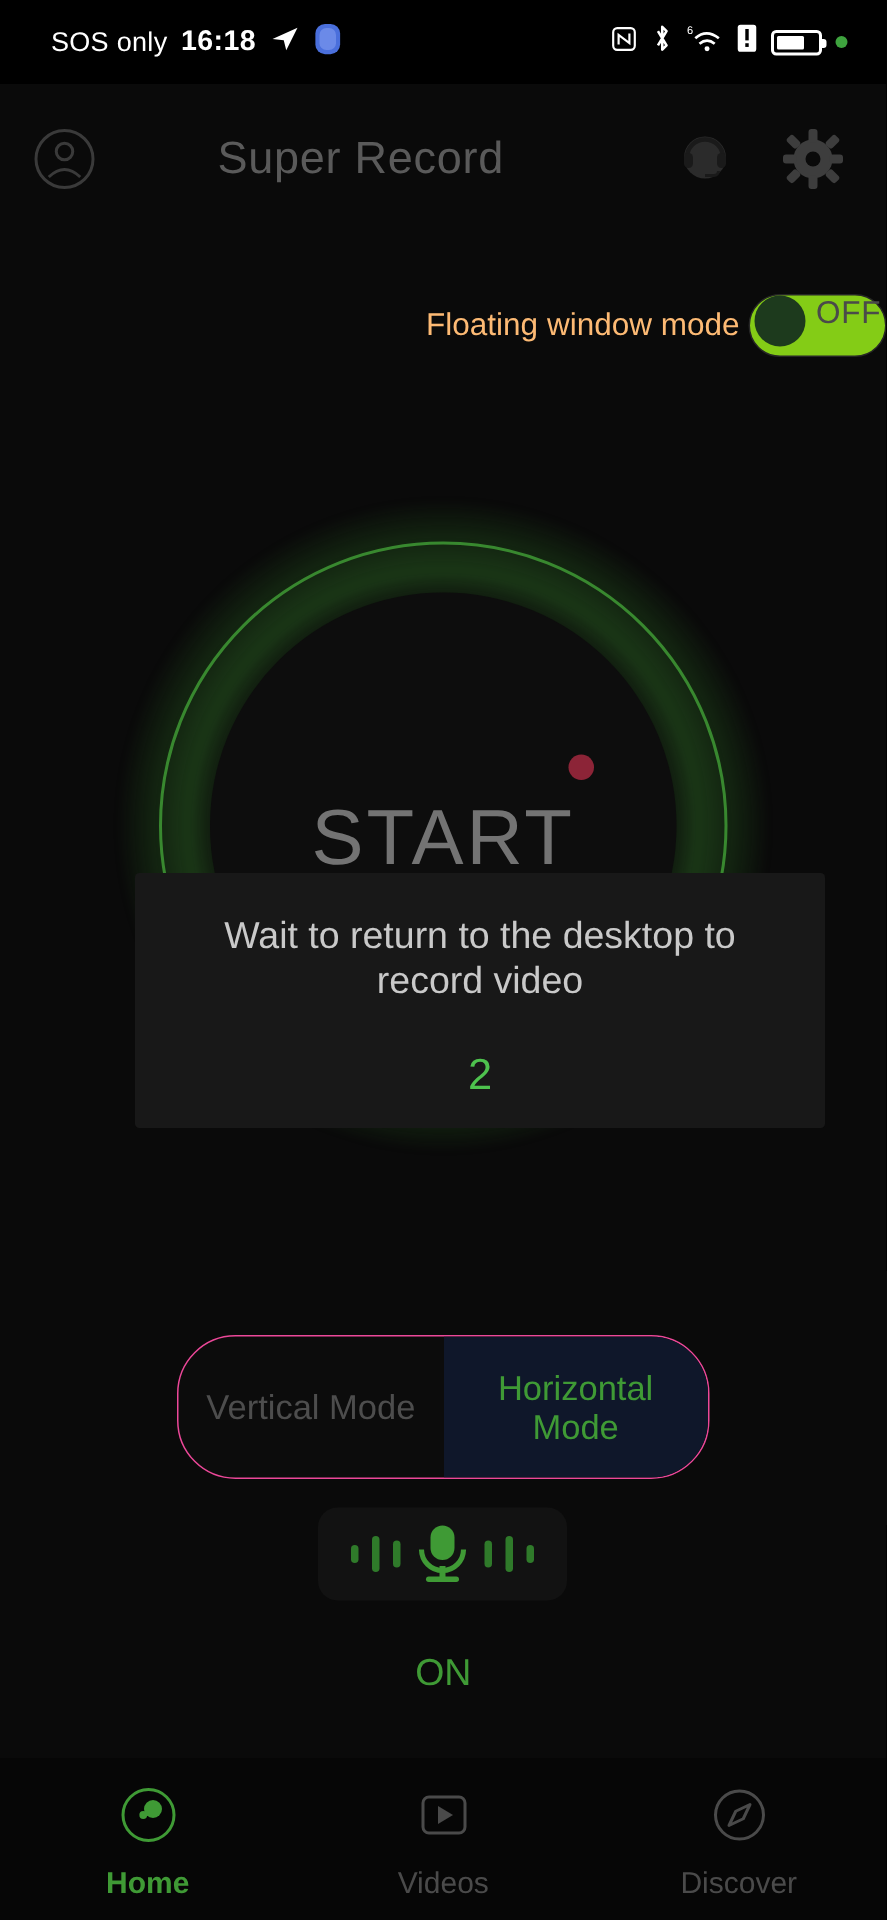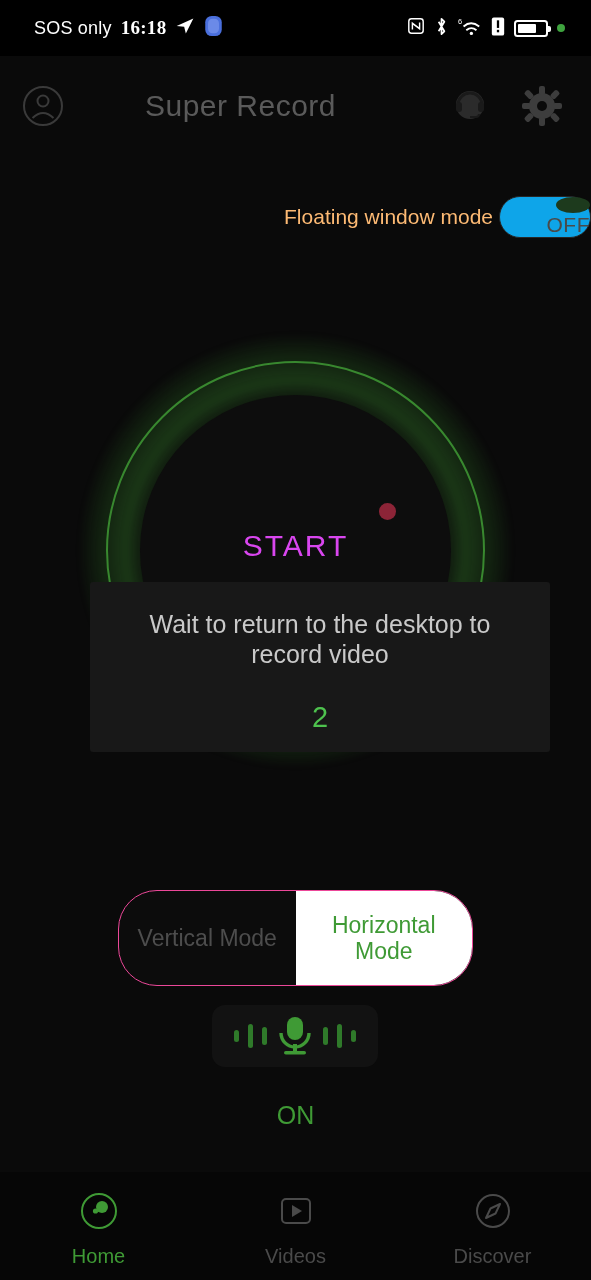--- a/index.html
+++ b/index.html
@@ -33,21 +33,20 @@
     padding:0 26px 0 34px;
   }
   .sb-left { display:flex; align-items:center; gap:9px; }
   .sb-carrier {
     color:#fff; font-size:18px; font-weight:400;
     letter-spacing:.2px;
   }
   .sb-time {
     color:#fff; font-size:19px; font-weight:700;
     letter-spacing:.3px;
-    font-family:Liberation Serif, serif;
   }
   .sb-right { display:flex; align-items:center; gap:9px; }
   .ic { display:block; }
   .battery {
     width:34px; height:17px;
     border:2px solid #fff; border-radius:3.5px;
     position:relative; display:flex; align-items:center;
   }
   .battery::after {
     content:""; position:absolute; right:-5px; top:4.5px;
@@ -87,25 +86,24 @@
     position:absolute; top:196px; right:0;
     display:flex; align-items:center;
   }
   .float-label {
     color:#fdba74; font-size:21px;
   }
   .toggle {
     margin-left:6px;
     width:92px; height:42px;
     border-radius:21px;
-    background:#0ea5e9;
+    background:#84cc16;
     border:1px solid #262626;
-    display:flex; align-items:flex-end;
+    display:flex; align-items:flex-start;
     position:relative;
-    flex-direction:column;
   }
   .toggle-knob {
     width:34px; height:34px; border-radius:50%;
     background:#1d3a1d;
     margin-left:3px;
   }
   .toggle-text {
     color:#4a4a4a; font-size:21px;
     margin-left:7px; letter-spacing:.5px;
   }
@@ -139,22 +137,22 @@
     position:absolute;
     left:62px; top:62px;
     width:311px; height:311px;
     border-radius:50%;
     background:#0d0d0d;
   }
   .start-text {
     position:absolute;
     left:0; right:0; top:196px;
     text-align:center;
-    color:#d946ef;
-    font-size:30px; font-weight:400;
+    color:#737373;
+    font-size:52px; font-weight:400;
     letter-spacing:2px;
   }
   .rec-dot {
     position:absolute;
     left:301px; top:170px;
     width:17px; height:17px;
     border-radius:50%;
     background:#8c2437;
   }
 
@@ -195,21 +193,21 @@
   .mode-btn {
     flex:1;
     display:flex; align-items:center; justify-content:center;
     font-size:23px; line-height:1.15;
     text-align:center;
     padding:0 6px;
   }
   .mode-btn.inactive { color:#4d4d4d; }
   .mode-btn.active {
     color:#3f9a35;
-    background:#ffffff;
+    background:#0f172a;
   }
 
   
   .mic-box {
     position:absolute;
     left:212px; top:1005px;
     width:166px; height:62px;
     border-radius:13px;
     background:#121212;
     display:flex; align-items:center; justify-content:center;
@@ -233,21 +231,21 @@
     background:#060606;
   }
   .nav-item {
     flex:1;
     display:flex; flex-direction:column;
     align-items:center; justify-content:center;
     gap:10px;
     padding-top:6px;
   }
   .nav-label { font-size:20px; }
-  .nav-item.active .nav-label { color:#3f9a35; }
+  .nav-item.active .nav-label { color:#3f9a35;font-weight:bold; }
   .nav-item.idle .nav-label { color:#4a4a4a; }
 </style>
 </head>
 <body>
 
 <div class="phone">
 
   <div class="statusbar">
     <div class="sb-left">
       <span class="sb-carrier">SOS only</span>

